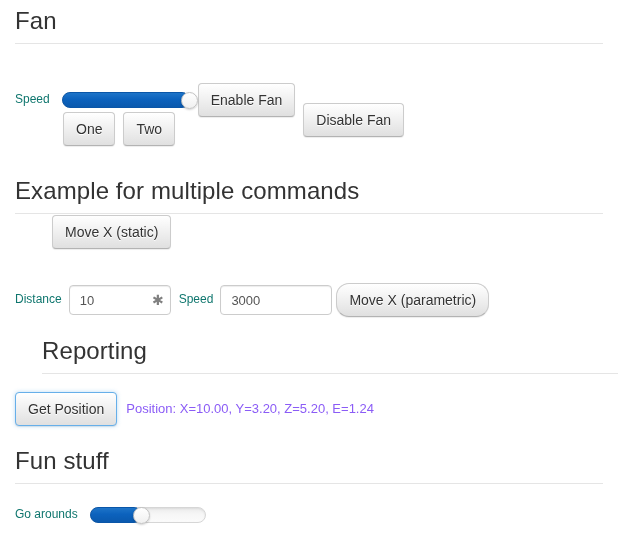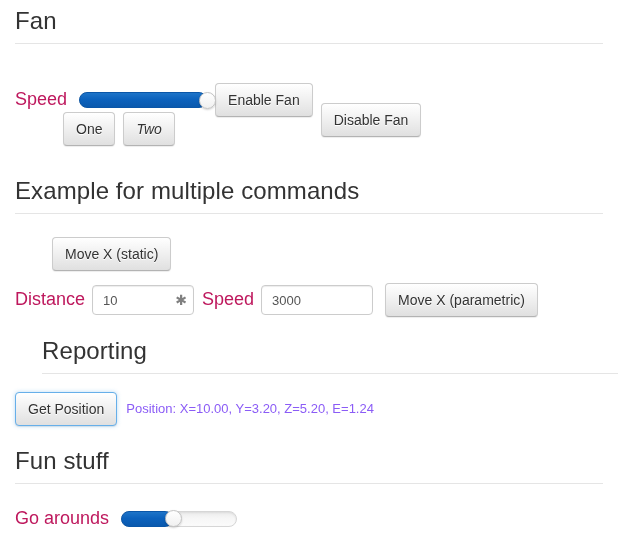--- a/index.html
+++ b/index.html
@@ -42,22 +42,22 @@
     font-size: 0;
     line-height: 0;
   }
 
   
   .row-line {
     display: flex;
     align-items: center;
   }
   .ctl-label {
-    color: #be185d;
-    font-size: 18px;
+    color: #0f766e;
+    font-size: 12px;
     white-space: nowrap;
   }
 
   
   .btn {
     display: inline-block;
     box-sizing: border-box;
     font-family: "Liberation Sans", sans-serif;
     font-size: 14px;
     line-height: 1.428571429;
@@ -189,41 +189,41 @@
       <span class="slider-track"></span>
       <span class="slider-fill" style="width: 128px; height: 16px; top: 50%; margin-top: -8px;"></span>
       <span class="slider-handle" style="left: 128px;"></span>
     </span>
     <button class="btn" style="margin-left:8px;">Enable Fan</button>
     <button class="btn" style="margin-left:8px;margin-top:40px;">Disable Fan</button>
   </div>
 
   <div class="abs row-line" style="left:15px; top:112px;padding-left:48px;">
     <button class="btn">One</button>
-    <button class="btn" style="margin-left:8px;font-style:italic;">Two</button>
+    <button class="btn" style="margin-left:8px;">Two</button>
   </div>
 
   <div class="abs" style="left:15px; top:178px; width:588px;">
     <h1 class="section-heading">Example for multiple commands</h1>
     <div class="heading-rule"></div>
   </div>
 
-  <div class="abs row-line" style="left:15px; top:237px;padding-left:37px;">
+  <div class="abs row-line" style="left:15px; top:215px;padding-left:37px;">
     <button class="btn">Move X (static)</button>
   </div>
 
   <div class="abs row-line" style="left:15px; top:283px;">
     <span class="ctl-label" style="margin-right:7px;">Distance</span>
     <span class="input-wrap">
       <input class="form-input" type="text" style="width: 102px;" value="10">
       <span class="input-spin-icon">✱</span>
     </span>
     <span class="ctl-label" style="margin-left:8px; margin-right:7px;">Speed</span>
     <input class="form-input" type="text" style="width: 112px;" value="3000">
-    <button class="btn" style="margin-left:12px;">Move X (parametric)</button>
+    <button class="btn" style="margin-left:4px;border-radius:13px;">Move X (parametric)</button>
   </div>
 
   <div class="abs" style="left:15px; top:338px; width:588px;margin-left:27px;">
     <h1 class="section-heading">Reporting</h1>
     <div class="heading-rule"></div>
   </div>
 
   <div class="abs row-line" style="left:15px; top:392px;">
     <button class="btn focused">Get Position</button>
     <span class="reporting-text" style="margin-left:9px;">Position: X=10.00, Y=3.20, Z=5.20, E=1.24</span>

